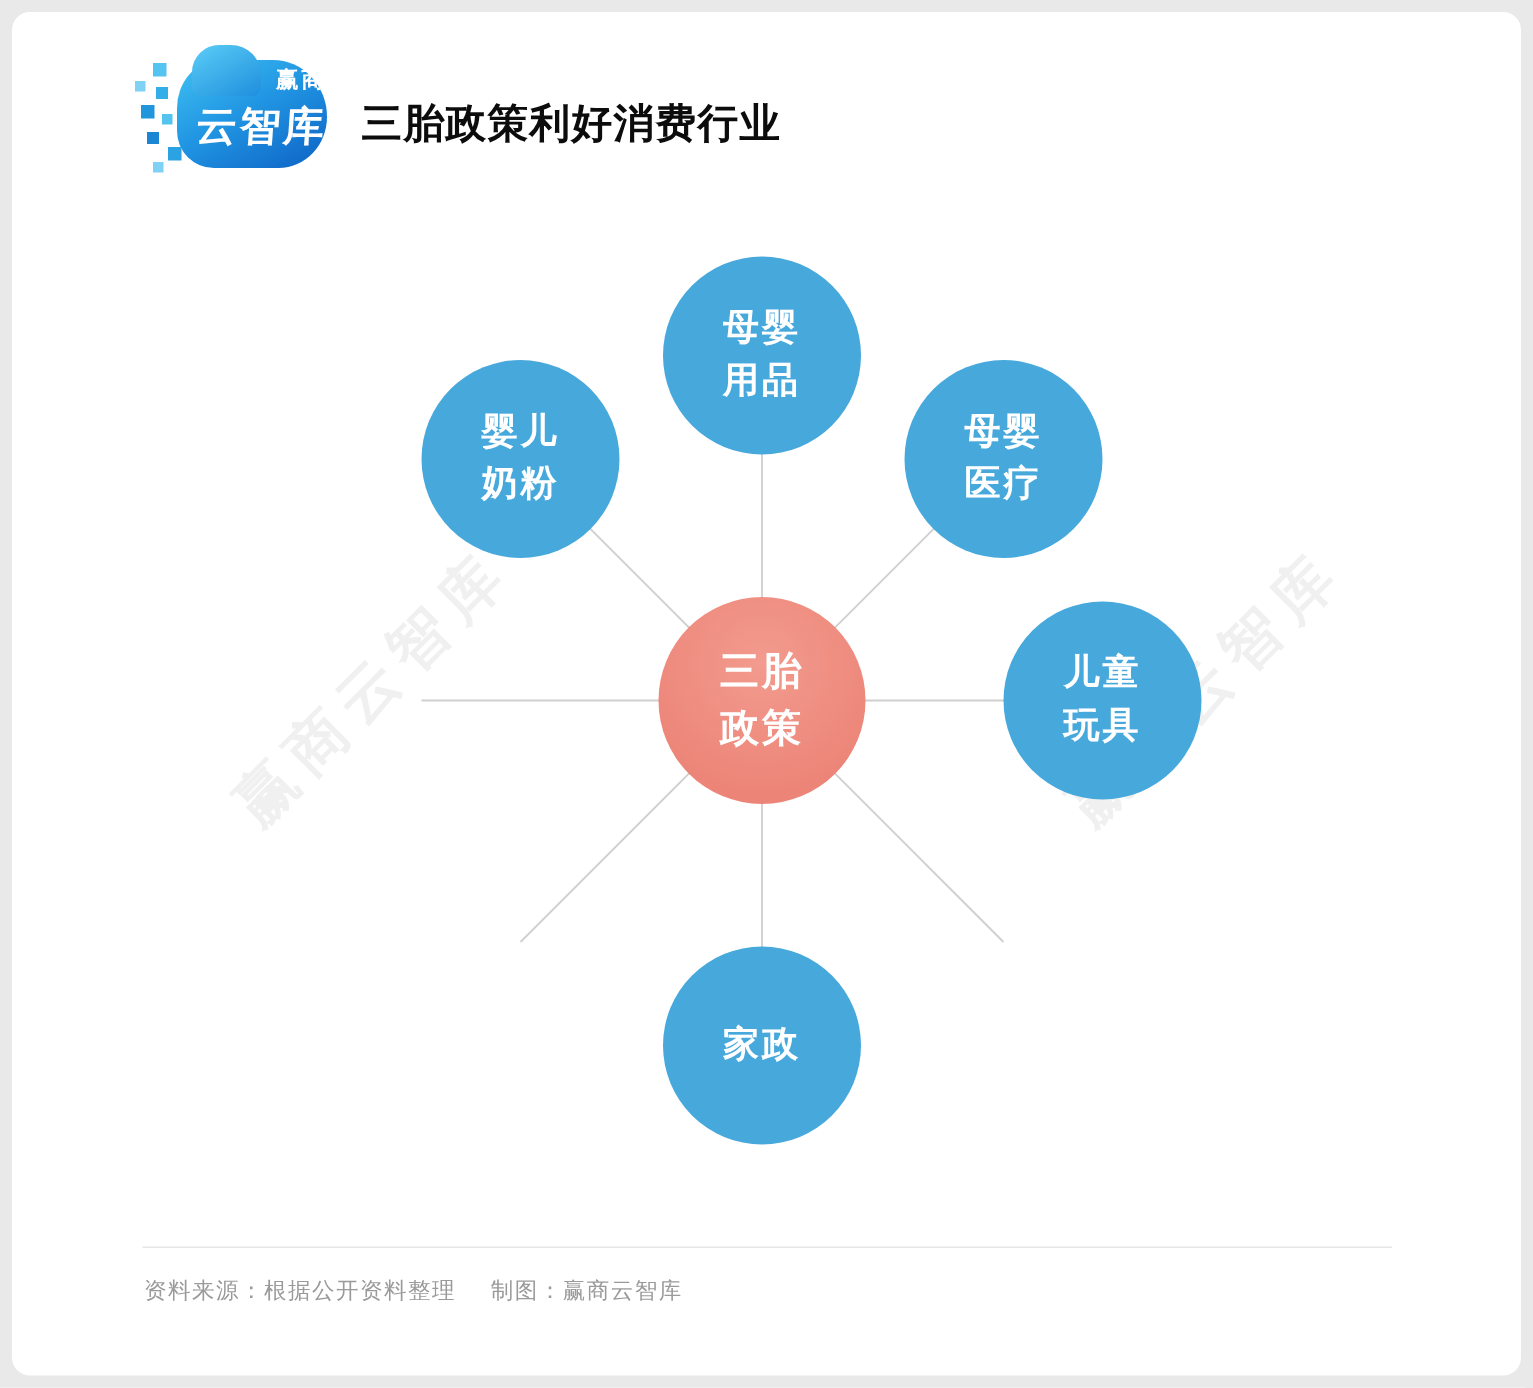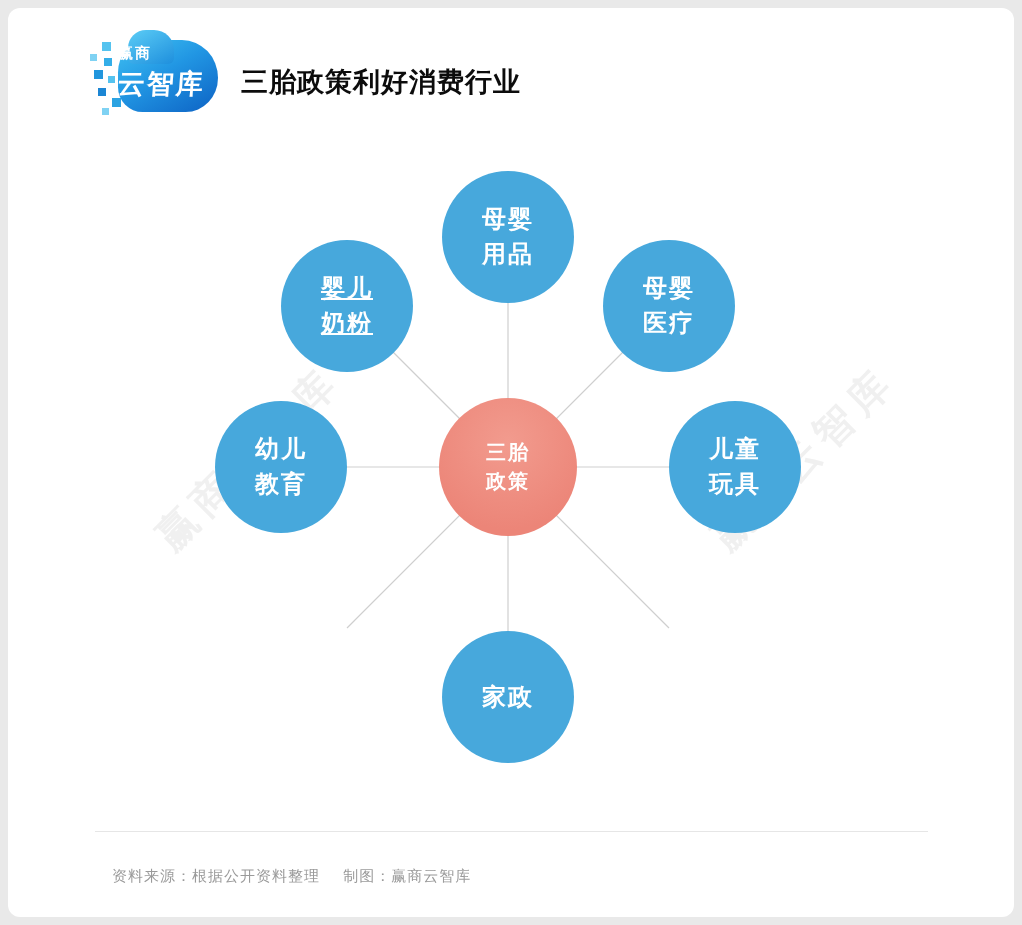--- a/index.html
+++ b/index.html
@@ -24,21 +24,21 @@
   .logo {
     position: absolute; left: 80px; top: 24px;
     width: 130px; height: 92px;
   }
   .logo-blob {
     position: absolute; right: 0; top: 8px;
     width: 100px; height: 72px;
     background: linear-gradient(150deg, #41c2f2 0%, #2196e3 45%, #0d62c4 100%);
     border-radius: 30px 38px 34px 26px / 34px 40px 36px 26px;
     color: #ffffff;
-    text-align: left;
+    text-align: right;
   }
   .logo-blob::before {
     content: "";
     position: absolute; left: 10px; top: -10px;
     width: 46px; height: 34px;
     background: linear-gradient(150deg, #5ccdf6, #1e8fdd);
     border-radius: 18px 20px 6px 6px;
   }
   .logo-small {
     position: absolute; left: 0; right: 0; top: 4px;
@@ -95,41 +95,41 @@
     line-height: 1.45;
     display: flex; align-items: center; justify-content: center;
     text-align: left;
     white-space: pre-line;
     z-index: 3;
   }
   .node.center {
     width: 138px; height: 138px;
     left: 431px; top: 390px;
     background: radial-gradient(circle at 50% 32%, #f29b8e 0%, #ec8578 75%);
-    font-size: 20px;
+    font-size: 26px;
     z-index: 4;
   }
   .n-top         { left: 434px; top: 163px; }
   .n-topright    { left: 595px; top: 232px; }
   .n-right       { left: 661px; top: 393px; }
   .n-bottomright { left: 595px; top: 554px; }
   .n-bottom      { left: 434px; top: 623px; }
   .n-bottomleft  { left: 273px; top: 554px; }
   .n-left        { left: 207px; top: 393px; }
-  .n-topleft     { left: 273px; top: 232px; text-decoration: underline; }
+  .n-topleft     { left: 273px; top: 232px; }
 
   
   .footer-divider {
     position: absolute; left: 87px; top: 823px;
     width: 833px; height: 1px;
     background: #e6e6e6;
   }
   .footer-text {
     position: absolute; left: 88px; top: 843px;
-    margin: 16px;
+    margin: 0;
     font-size: 15px; color: #9a9a9a; letter-spacing: 1px;
   }
   .footer-text .credit { margin-left: 18px; }
 </style>
 </head>
 <body>
 
 <div class="page">
 
   <div class="watermark wm-left">赢商云智库</div>
@@ -167,22 +167,20 @@
   <div class="node center">三胎
 政策</div>
 
   <div class="node n-top">母婴
 用品</div>
   <div class="node n-topright">母婴
 医疗</div>
   <div class="node n-right">儿童
 玩具</div>
   <div class="node n-bottom">家政</div>
-  <div class="node n-left">幼儿
-教育</div>
   <div class="node n-topleft">婴儿
 奶粉</div>
 
   <div class="footer-divider"></div>
   <p class="footer-text">
     <span class="source">资料来源：根据公开资料整理</span>
     <span class="credit">制图：赢商云智库</span>
   </p>
 
 </div>

